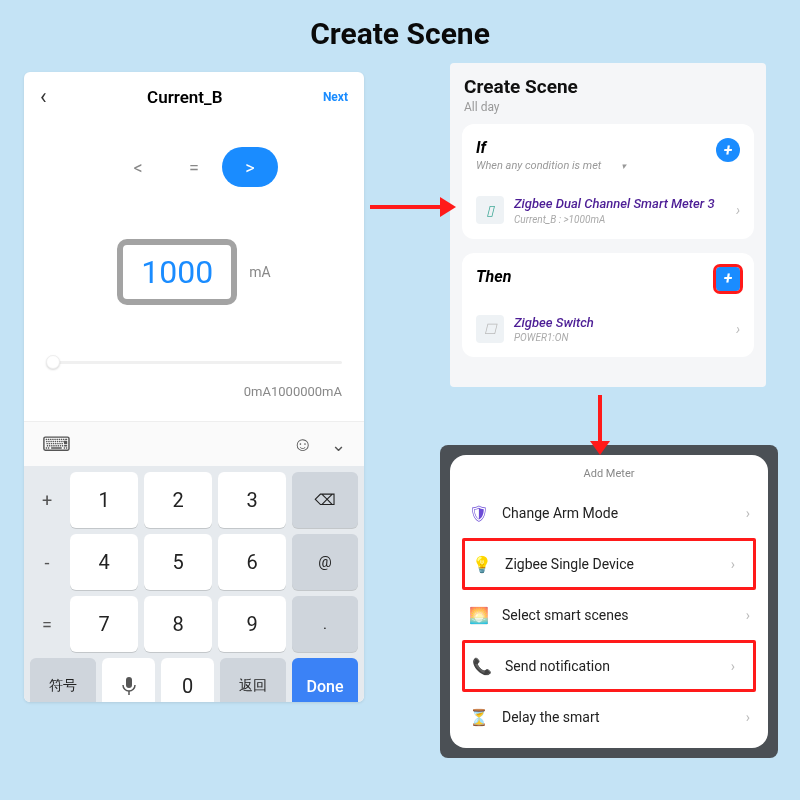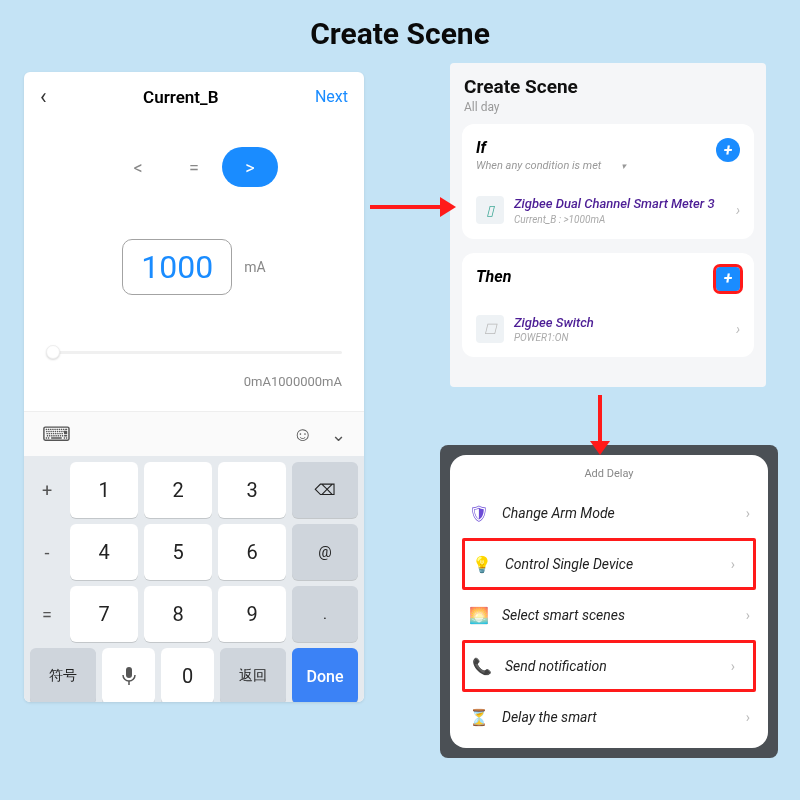--- a/index.html
+++ b/index.html
@@ -7,26 +7,26 @@
   .page-title { position: absolute; top: 16px; left: 0; right: 0; text-align: center; font-size: 30px; font-weight: 700; color: #0a0a0a; }
 
   
   .panel1 {
     position: absolute; left: 24px; top: 72px; width: 340px; height: 630px;
     background: #fff; border-radius: 6px; overflow: hidden; box-shadow: 0 1px 3px rgba(0,0,0,0.1);
   }
   .p1-header { display: flex; align-items: center; justify-content: space-between; padding: 12px 16px; }
   .p1-back { font-size: 22px; color: #333; }
   .p1-title { font-size: 17px; font-weight: 600; }
-  .p1-next { font-size: 16px; color: #1a8cff; font-weight: 400; }
+  .p1-next { font-size: 12px; color: #1a8cff; font-weight: 700; }
   .p1-ops { display: flex; justify-content: center; gap: 0; margin-top: 26px; }
   .op { width: 56px; height: 40px; border-radius: 20px; display: flex; align-items: center; justify-content: center; font-size: 18px; color: #888; }
   .op.active { background: #1a8cff; color: #fff; }
   .p1-value-row { display: flex; align-items: center; justify-content: center; gap: 12px; margin-top: 52px; }
-  .p1-value { border: 1px solid #a3a3a3; border-radius: 10px; padding: 8px 18px; font-size: 32px; color: #1a8cff; background:#fff; }
+  .p1-value { border: 6px solid #a3a3a3; border-radius: 10px; padding: 8px 18px; font-size: 32px; color: #1a8cff; background:#fff; }
   .p1-unit { font-size: 14px; color: #888; }
   .p1-slider { position: relative; margin: 56px 22px 10px 22px; height: 3px; background: #f0f0f0; border-radius: 2px; }
   .p1-slider-thumb { position: absolute; left: 0; top: -6px; width: 14px; height: 14px; background:#fff; border:1px solid #eee; border-radius:50%; box-shadow:0 1px 2px rgba(0,0,0,0.15); }
   .p1-range { display:flex; justify-content:flex-end; padding: 10px 22px 0 22px; font-size: 13px; color: #888;}
   .kb-top { display:flex; align-items:center; justify-content:space-between; padding: 10px 18px; border-top:1px solid #eee; margin-top:22px; background:#fafafa;}
   .kb-top .left, .kb-top .right { display:flex; gap:18px; align-items:center; font-size:20px; color:#555;}
   .chev-down { font-size:18px; color:#555;}
   .keyboard { background:#e6eaee; padding:6px; }
   .kb-row { display:flex; gap:6px; margin-bottom:6px;}
   .kb-row:last-child{margin-bottom:0;text-align:center;}
@@ -56,21 +56,21 @@
 
   
   .panel3 {
     position:absolute; left:440px; top:445px; width:338px;
     background:#4b5055; border-radius:8px; padding:10px;
   }
   .p3-card { background:#fff; border-radius:16px; padding: 12px 0 6px 0;}
   .p3-title { text-align:center; font-size:11px; color:#888; padding-bottom:8px;}
   .task-row { display:flex; align-items:center; gap:12px; padding:14px 18px; position:relative;}
   .task-icon { width:22px; height:22px; display:flex; align-items:center; justify-content:center; font-size:16px;}
-  .task-label { font-size:14px; color:#222;font-style:italic;}
+  .task-label { font-size:14px; color:#222;}
   .task-row .chev-right { position:absolute; right:18px;}
   .task-hl { border:3px solid #ff1a1a; margin: 0 12px; border-radius:2px;}
   .task-hl .task-row{padding:12px 6px;}
 
   
   .arrow { position:absolute; z-index:5; }
   .arrow-head { position:absolute; width:0; height:0; }
 
   
   .arrow1-line { left:370px; top:205px; width:72px; height:4px; background:#ff1a1a;}
@@ -190,32 +190,32 @@
         <div class="t1">Zigbee Switch</div>
         <div class="t2">POWER1:ON</div>
       </div>
       <div class="chev-right">›</div>
     </div>
   </div>
 </div>
 
 <div class="panel3">
   <div class="p3-card">
-    <div class="p3-title">Add Delay</div>
+    <div class="p3-title">Add Meter</div>
 
     <div class="task-row">
       <div class="task-icon" style="color:#6b4bd6;">🛡</div>
       <div class="task-label">Change Arm Mode</div>
       <div class="chev-right">›</div>
     </div>
 
     <div class="task-hl">
       <div class="task-row">
         <div class="task-icon" style="color:#f6a623;">💡</div>
-        <div class="task-label">Control Single Device</div>
+        <div class="task-label">Zigbee Single Device</div>
         <div class="chev-right">›</div>
       </div>
     </div>
 
     <div class="task-row">
       <div class="task-icon" style="color:#ff5a36;">🌅</div>
       <div class="task-label">Select smart scenes</div>
       <div class="chev-right">›</div>
     </div>
 

